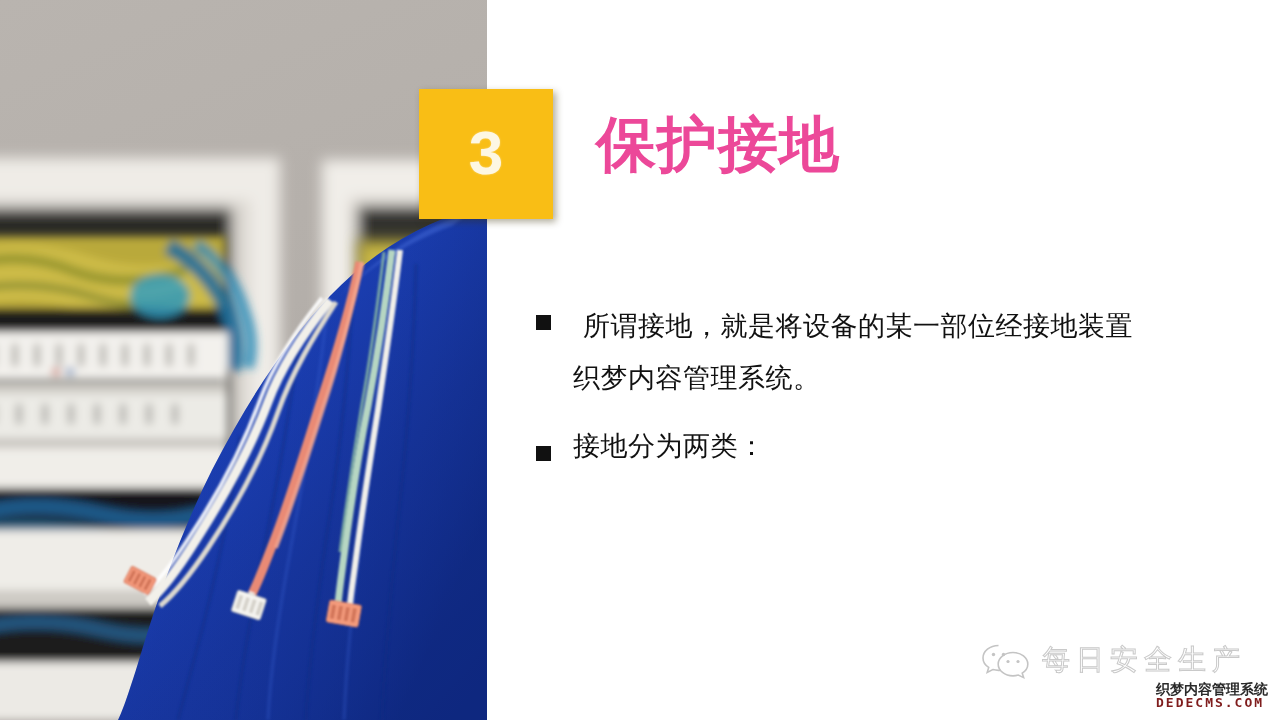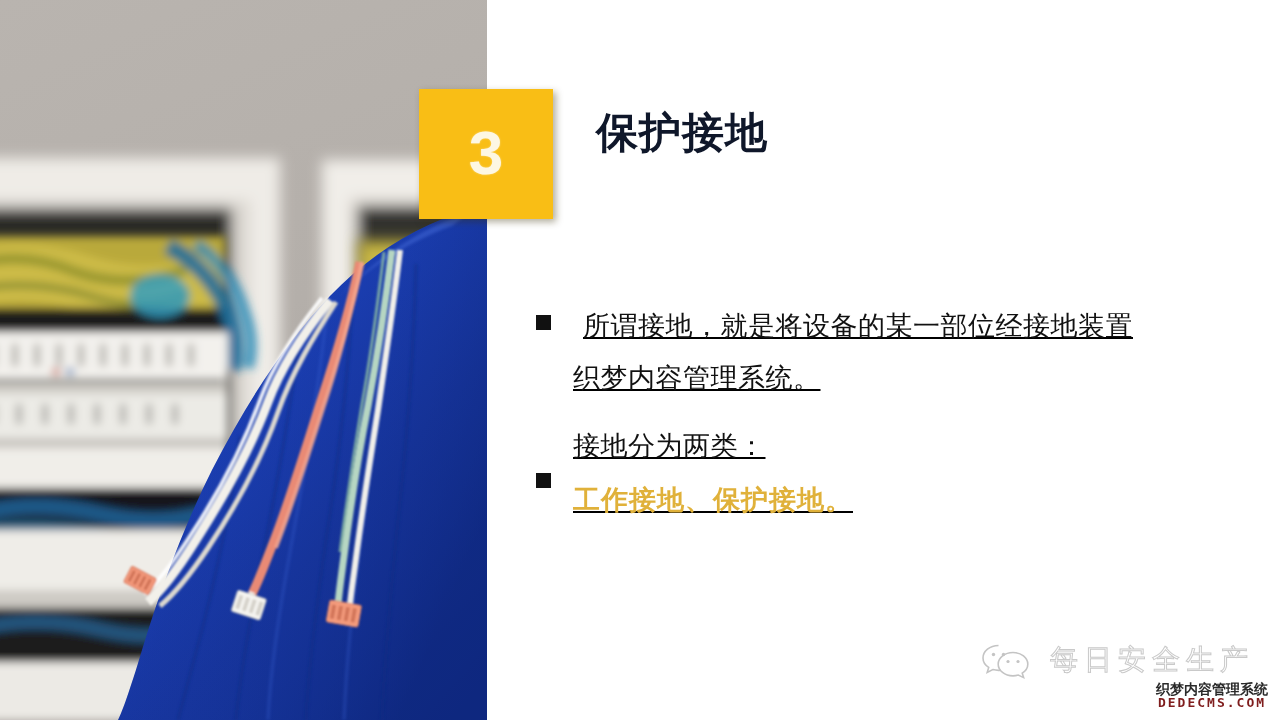--- a/index.html
+++ b/index.html
@@ -62,40 +62,39 @@
     font-family: "Liberation Sans", "DejaVu Sans", sans-serif;
     text-shadow: 0 0 2px rgba(255,255,255,0.55);
     margin-top: -2px;
   }
 
   
   .title {
     position: absolute;
     left: 596px;
     top: 108px;
-    font-size: 42px;
+    font-size: 60px;
     font-weight: 700;
-    color: #0f172a;
+    color: #ec4899;
     letter-spacing: 1px;
     line-height: 1.2;
     white-space: nowrap;
     font-family: "DejaVu Sans", "Liberation Sans", sans-serif;
   }
 
   
   .body-block {
     position: absolute;
     left: 536px;
     top: 300px;
     width: 700px;
   }
   .bullet-row {
     display: flex;
     align-items: flex-start;
-    text-decoration: underline;
   }
   .bullet-row + .bullet-row {
     margin-top: 16px;
     align-items: center;
   }
   .marker {
     flex: 0 0 auto;
     width: 15px;
     height: 15px;
     background: #111111;
@@ -127,41 +126,41 @@
     position: absolute;
     left: 980px;
     top: 640px;
     width: 290px;
     height: 72px;
     z-index: 6;
   }
   .wm-row {
     display: flex;
     align-items: center;
-    gap: 18px;
+    gap: 10px;
   }
   .wm-logo {
     flex: 0 0 auto;
     width: 52px;
     height: 40px;
   }
   .wm-text {
     font-size: 28px;
     letter-spacing: 6px;
     color: transparent;
     font-family: "DejaVu Sans", "Liberation Sans", sans-serif;
     -webkit-text-stroke: 1px #c9c9c9;
     white-space: nowrap;
     line-height: 1.15;
   }
   .wm-dede {
     position: absolute;
     right: 2px;
     top: 42px;
-    text-align: center;
+    text-align: left;
     line-height: 1.02;
   }
   .wm-dede .cn {
     font-size: 14px;
     font-weight: 700;
     color: #2a2a2a;
     letter-spacing: 0px;
     font-family: "DejaVu Sans", "Liberation Sans", sans-serif;
     display: block;
   }
@@ -379,21 +378,20 @@
       <div class="bullet-text">
         <span class="indent-first">所谓接地，就是将设备的某一部位经接地装置</span><br>
         <span>织梦内容管理系统。</span>
       </div>
     </div>
 
     <div class="bullet-row">
       <span class="marker"></span>
       <div class="bullet-text">
         <span>接地分为两类：</span>
-        <span class="highlight">工作接地、保护接地。</span>
       </div>
     </div>
 
   </div>
 
   <div class="watermark">
     <div class="wm-row">
       <span class="wm-logo">
         <svg viewBox="0 0 52 40" width="52" height="40">
           <g fill="none" stroke="#c4c4c4" stroke-width="1.6">

